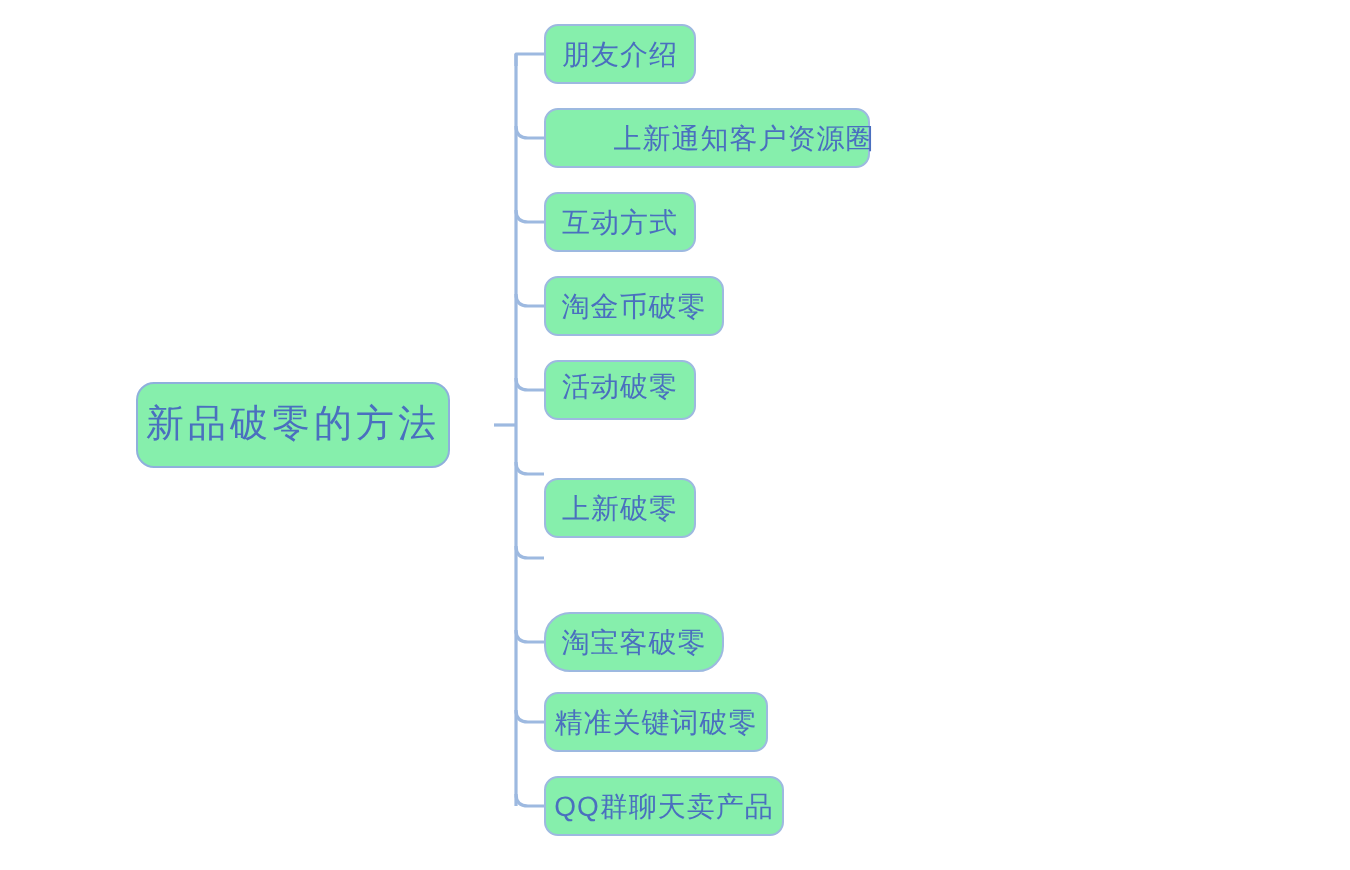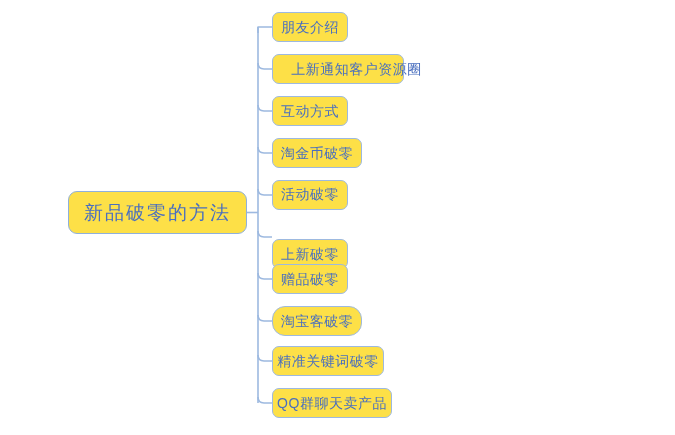--- a/index.html
+++ b/index.html
@@ -25,21 +25,21 @@
     position: absolute;
     left: 0;
     top: 0;
     width: 675px;
     height: 435px;
     pointer-events: none;
   }
   .node {
     position: absolute;
     box-sizing: border-box;
-    background: #fde047;
+    background: #86efac;
     border: 1px solid #9db9e0;
     border-radius: 7px;
     color: #4a6fbf;
     display: flex;
     align-items: center;
     justify-content: center;
     white-space: nowrap;
     letter-spacing: 0.5px;
   }
   .node.root {
@@ -77,51 +77,48 @@
       <path d="M 258 147 Q 258 153 264 153 L 272 153"></path>
       <path d="M 258 189 Q 258 195 264 195 L 272 195"></path>
       <path d="M 258 231 Q 258 237 264 237 L 272 237"></path>
       <path d="M 258 273 Q 258 279 264 279 L 272 279"></path>
       <path d="M 258 315 Q 258 321 264 321 L 272 321"></path>
       <path d="M 258 355 Q 258 361 264 361 L 272 361"></path>
       <path d="M 258 397 Q 258 403 264 403 L 272 403"></path>
     </g>
   </svg>
 
-  <div class="node root" style="left:68px; top:191px; width:179px; height:43px;align-items:center;">
+  <div class="node root" style="left:68px; top:191px; width:157px; height:43px;align-items:center;">
     <span class="node-label">新品破零的方法</span>
   </div>
 
   <div class="node child" style="left:272px; top:12px; width:76px;">
     <span class="node-label">朋友介绍</span>
   </div>
 
-  <div class="node child" style="left:272px; top:54px; width:132px;padding-left:48px;">
+  <div class="node child" style="left:272px; top:54px; width:163px;padding-left:48px;">
     <span class="node-label">上新通知客户资源圈</span>
   </div>
 
   <div class="node child" style="left:272px; top:96px; width:76px;">
     <span class="node-label">互动方式</span>
   </div>
 
   <div class="node child" style="left:272px; top:138px; width:90px;">
     <span class="node-label">淘金币破零</span>
   </div>
 
   <div class="node child" style="left:272px; top:180px; width:76px;font-family:Liberation Serif, serif;">
     <span class="node-label">活动破零</span>
   </div>
 
   <div class="node child" style="left:272px; top:222px; width:76px;margin-top:17px;">
     <span class="node-label">上新破零</span>
   </div>
 
-  <div class="node child" style="left:272px; top:264px; width:76px;">
-    <span class="node-label">赠品破零</span>
-  </div>
 
   <div class="node child" style="left:272px; top:306px; width:90px;border-radius:13px;">
     <span class="node-label">淘宝客破零</span>
   </div>
 
   <div class="node child" style="left:272px; top:346px; width:112px;text-align:right;">
     <span class="node-label">精准关键词破零</span>
   </div>
 
   <div class="node child" style="left:272px; top:388px; width:120px;">

